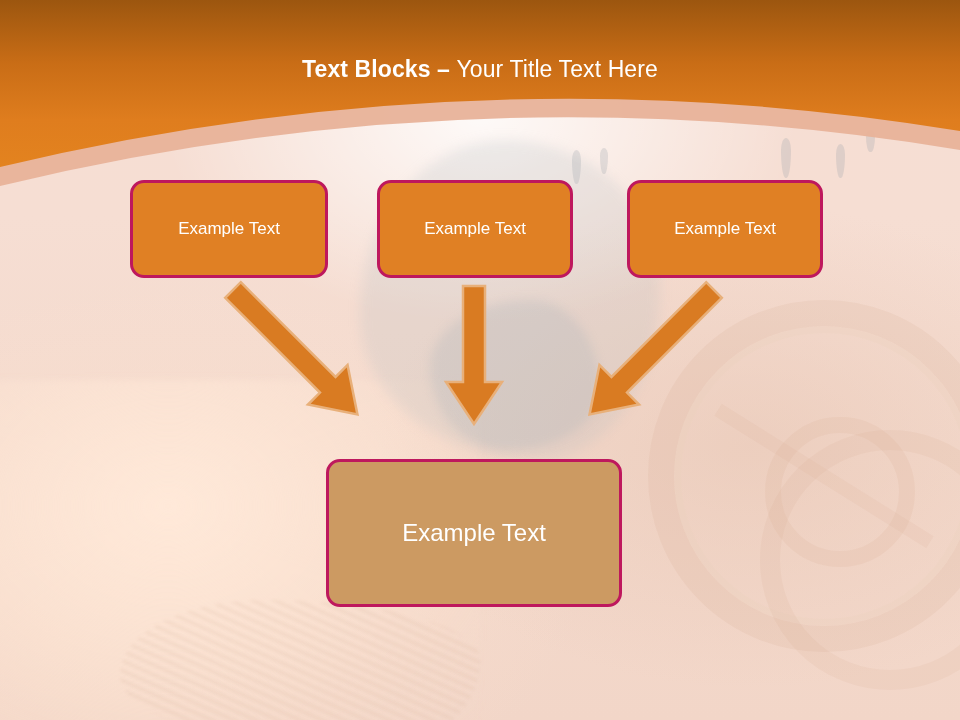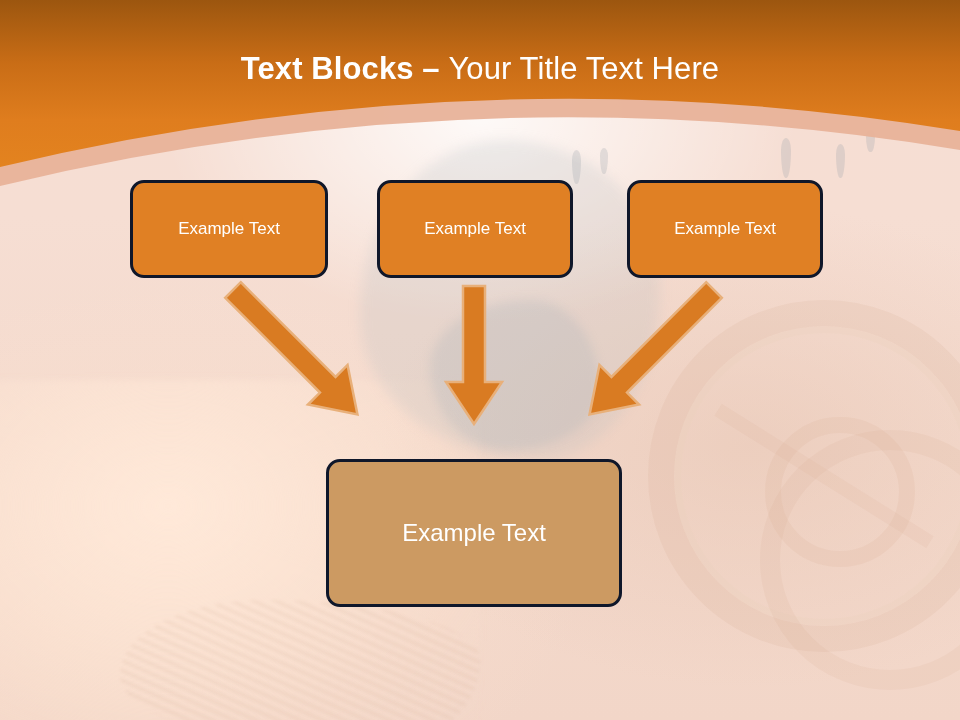--- a/index.html
+++ b/index.html
@@ -122,41 +122,41 @@
     overflow: hidden;
   }
   .header-svg { display: block; }
 
   .title {
     position: absolute;
     left: 0;
     top: 50px;
     width: 960px;
     text-align: center;
-    font-size: 31px;
+    font-size: 23px;
     line-height: 38px;
     color: #ffffff;
     letter-spacing: 0.1px;
     white-space: nowrap;
   }
   .title .strong { font-weight: bold; }
   .title .light  { font-weight: normal; }
 
   
   .drip {
     position: absolute;
     background: rgba(150,160,168,0.25);
     border-radius: 50% 50% 45% 45% / 30% 30% 70% 70%;
   }
 
   
   .box {
     position: absolute;
     box-sizing: border-box;
-    border: 3px solid #0f172a;
+    border: 3px solid #be185d;
     border-radius: 14px;
     display: flex;
     align-items: center;
     justify-content: center;
     color: #ffffff;
   }
   .box-top {
     background: #e08024;
     font-size: 17px;
   }

